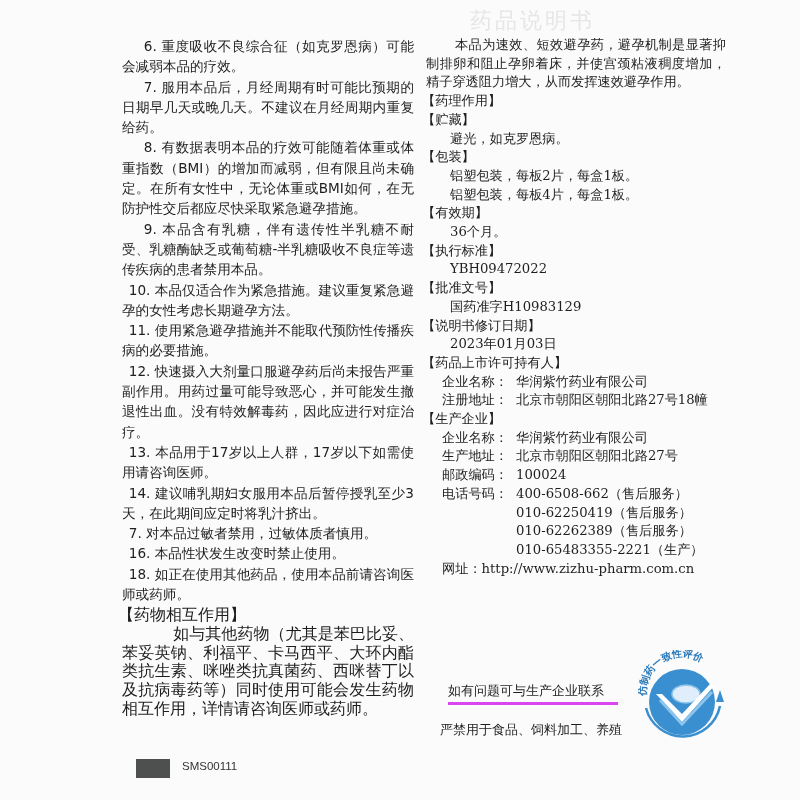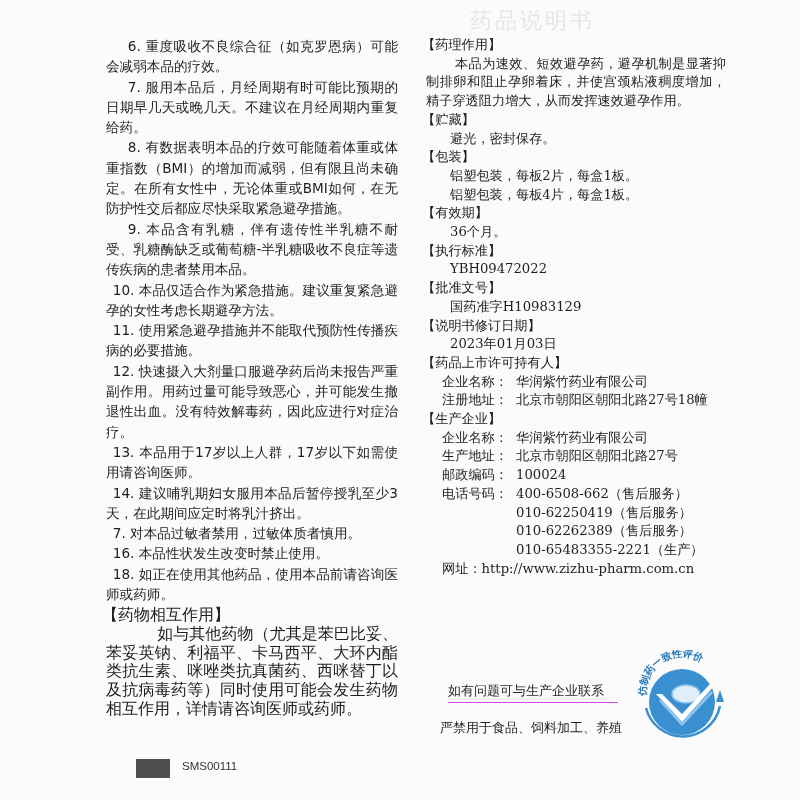--- a/index.html
+++ b/index.html
@@ -1,31 +1,31 @@
 <!DOCTYPE html>
 <html><head>
 <meta charset="utf-8">
 <style>
   html, body { margin:0; padding:0; }
   body { width:800px; height:800px; background:#fbfbfb; position:relative; overflow:hidden; color:#1e1e1e; }
   .col { position:absolute; top:36px; }
-  .left { left:106px; width:292px; font-family:"DejaVu Sans", sans-serif; font-size:13.6px; line-height:20.3px; }
+  .left { left:122px; width:292px; font-family:"DejaVu Sans", sans-serif; font-size:13.6px; line-height:20.3px; }
   .right { left:426px; width:300px; font-family:"DejaVu Serif", serif; font-size:13.2px; line-height:18.7px; }
   .p { margin:0; text-align:justify; }
   .ind { text-indent:1.6em; }
   .ind1 { text-indent:0.5em; }
   .sec { margin:0 0 0 -4px; }
   .body-r { margin:0; padding-left:24px; }
   .kv { display:flex; margin:0; padding-left:16px;align-items:center; }
   .kv .k { width:74px; flex:none; }
   .kv .v { flex:1; }
   .kv.cont .k { visibility:hidden; }
   .serifsec { font-family:"DejaVu Serif", serif; font-size:16px; line-height:18.7px; }
   .bottom-contact { position:absolute; left:440px; top:682px; font-family:"DejaVu Sans", sans-serif; font-size:13px; }
-  .bottom-contact .line1 { padding-bottom:2px; border-bottom:1px solid #d946ef; width:170px; margin-left:8px; }
+  .bottom-contact .line1 { padding-bottom:2px; border-bottom:3px solid #d946ef; width:170px; margin-left:8px; }
   .bottom-contact .line2 { margin-top:16px; }
   .badge { position:absolute; left:632px; top:650px; width:100px; height:100px; }
   .code-box { position:absolute; left:136px; top:759px; width:34px; height:19px; background:#4d504f; }
   .code { position:absolute; left:182px; top:760px; font-family:"Liberation Sans", sans-serif; font-size:11.5px; color:#333;text-align:right; }
   .ghost { position:absolute; left:470px; top:6px; font-family:"DejaVu Serif", serif; font-size:22px; color:#e6e6e6; letter-spacing:3px; }
 </style>
 </head>
 <body>
 
 <div class="ghost">药品说明书</div>
@@ -43,25 +43,25 @@
   <p class="p ind1">7. 对本品过敏者禁用，过敏体质者慎用。</p>
   <p class="p ind1">16. 本品性状发生改变时禁止使用。</p>
   <p class="p ind1">18. 如正在使用其他药品，使用本品前请咨询医师或药师。</p>
   <div class="serifsec" style="margin-top:2px;">
     <p class="p sec">【药物相互作用】</p>
     <p class="p" style="text-indent:3.2em;">如与其他药物（尤其是苯巴比妥、苯妥英钠、利福平、卡马西平、大环内酯类抗生素、咪唑类抗真菌药、西咪替丁以及抗病毒药等）同时使用可能会发生药物相互作用，详情请咨询医师或药师。</p>
   </div>
 </div>
 
 <div class="col right">
+  <p class="p" style="text-indent:2.2em; padding-left:0;">本品为速效、短效避孕药，避孕机制是显著抑制排卵和阻止孕卵着床，并使宫颈粘液稠度增加，精子穿透阻力增大，从而发挥速效避孕作用。</p>
   <p class="p sec">【药理作用】</p>
-  <p class="p" style="text-indent:2.2em; padding-left:0;">本品为速效、短效避孕药，避孕机制是显著抑制排卵和阻止孕卵着床，并使宫颈粘液稠度增加，精子穿透阻力增大，从而发挥速效避孕作用。</p>
 
   <p class="p sec">【贮藏】</p>
-  <p class="body-r">避光，密封保存。</p>
+  <p class="body-r">避光，如克罗恩病。</p>
 
   <p class="p sec">【包装】</p>
   <p class="body-r">铝塑包装，每板2片，每盒1板。</p>
   <p class="body-r">铝塑包装，每板4片，每盒1板。</p>
 
   <p class="p sec">【有效期】</p>
   <p class="body-r">36个月。</p>
 
   <p class="p sec">【执行标准】</p>
   <p class="body-r">YBH09472022</p>

